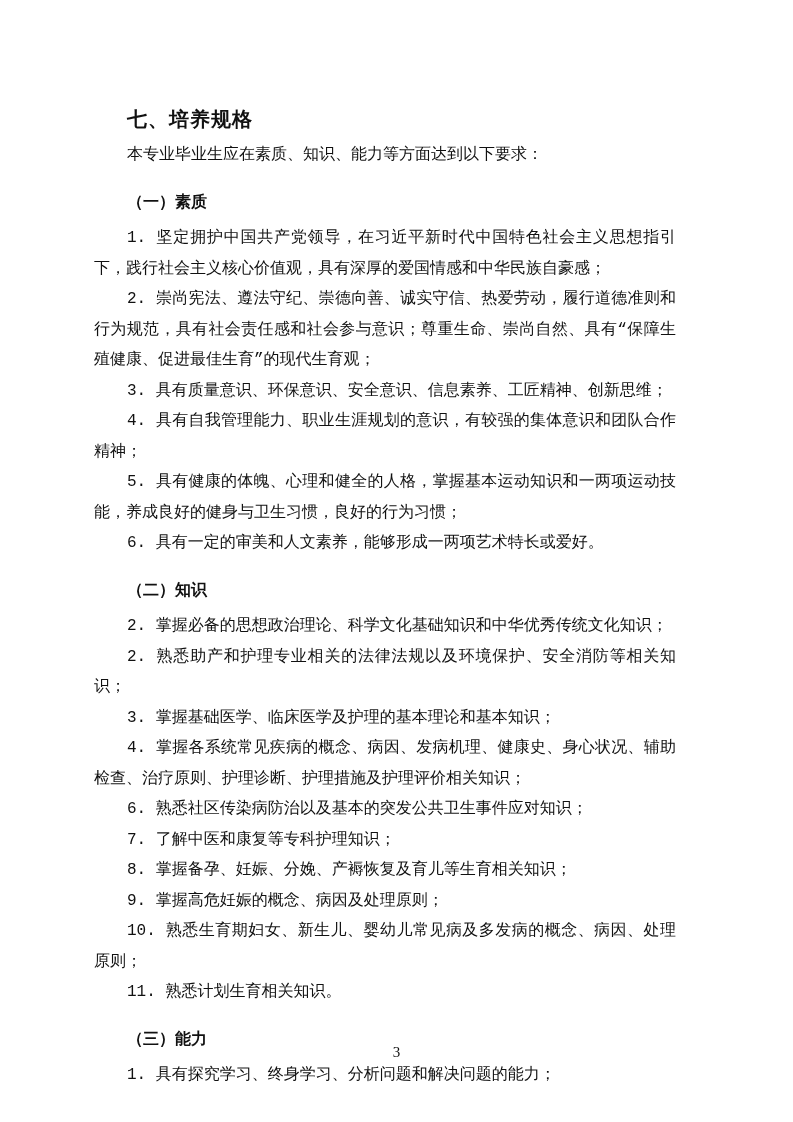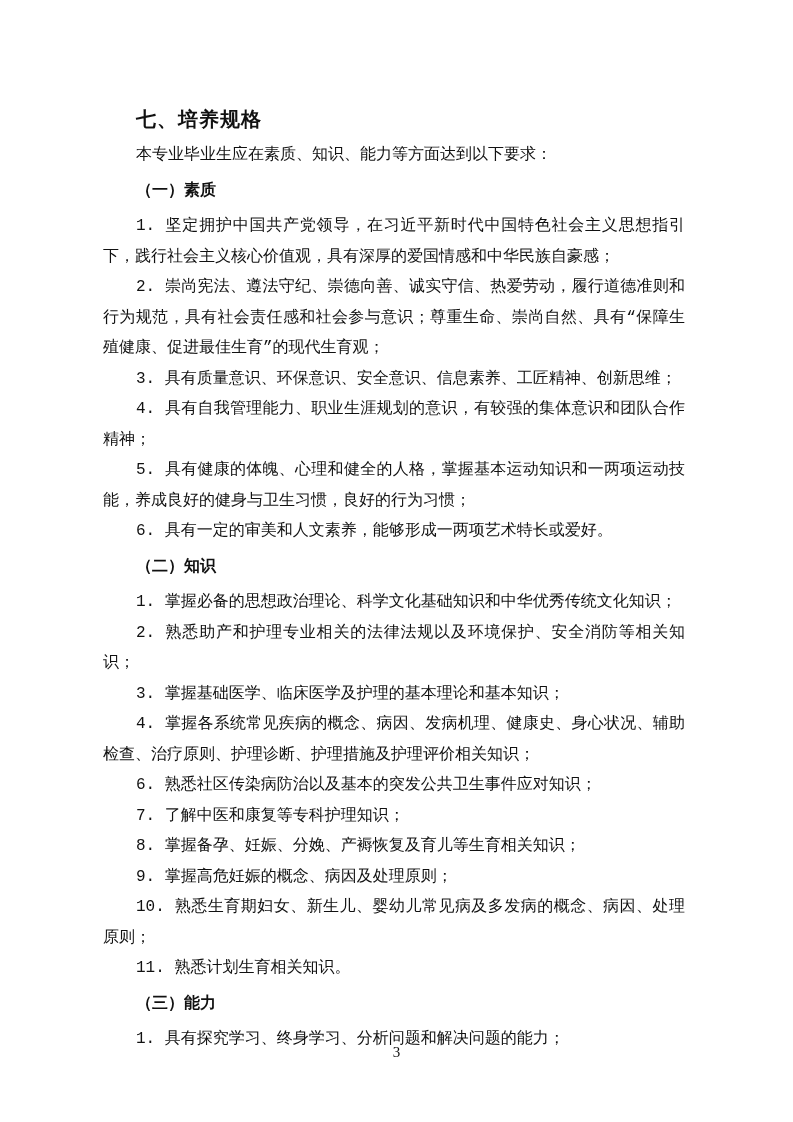--- a/index.html
+++ b/index.html
@@ -10,21 +10,21 @@
   .page {
     position: relative;
     width: 793px;
     height: 1122px;
     background: #ffffff;
     color: #111111;
     overflow: hidden;
   }
   .content {
     position: absolute;
-    left: 103px;
+    left: 94px;
     top: 104px;
     width: 582px;
   }
   .doc-heading {
     font-family: "Liberation Sans", "DejaVu Sans", sans-serif;
     font-size: 20px;
     font-weight: 700;
     line-height: 30px;
     margin: 0 0 6px 0;
     text-indent: 33px;
@@ -38,21 +38,21 @@
     text-indent: 33px;
     text-align: justify;
     text-align-last: left;
     word-break: break-all;
   }
   .sub-title {
     font-family: "Liberation Sans", "DejaVu Sans", sans-serif;
     font-size: 16px;
     font-weight: 700;
     line-height: 30.5px;
-    margin: 4px 0 6px 0;
+    margin: 16px 0 6px 0;
     text-indent: 33px;
   }
   .page-number {
     position: absolute;
     top: 1042px;
     left: 0;
     width: 100%;
     text-align: center;
     font-family: "Liberation Serif", "DejaVu Serif", serif;
     font-size: 15px;
@@ -73,21 +73,21 @@
 
     <p class="para">1. 坚定拥护中国共产党领导，在习近平新时代中国特色社会主义思想指引下，践行社会主义核心价值观，具有深厚的爱国情感和中华民族自豪感；</p>
     <p class="para">2. 崇尚宪法、遵法守纪、崇德向善、诚实守信、热爱劳动，履行道德准则和行为规范，具有社会责任感和社会参与意识；尊重生命、崇尚自然、具有“保障生殖健康、促进最佳生育”的现代生育观；</p>
     <p class="para">3. 具有质量意识、环保意识、安全意识、信息素养、工匠精神、创新思维；</p>
     <p class="para">4. 具有自我管理能力、职业生涯规划的意识，有较强的集体意识和团队合作精神；</p>
     <p class="para">5. 具有健康的体魄、心理和健全的人格，掌握基本运动知识和一两项运动技能，养成良好的健身与卫生习惯，良好的行为习惯；</p>
     <p class="para">6. 具有一定的审美和人文素养，能够形成一两项艺术特长或爱好。</p>
 
     <h2 class="sub-title">（二）知识</h2>
 
-    <p class="para">1. 掌握必备的思想政治理论、科学文化基础知识和中华优秀传统文化知识；</p>
+    <p class="para">2. 掌握必备的思想政治理论、科学文化基础知识和中华优秀传统文化知识；</p>
     <p class="para">2. 熟悉助产和护理专业相关的法律法规以及环境保护、安全消防等相关知识；</p>
     <p class="para">3. 掌握基础医学、临床医学及护理的基本理论和基本知识；</p>
     <p class="para">4. 掌握各系统常见疾病的概念、病因、发病机理、健康史、身心状况、辅助检查、治疗原则、护理诊断、护理措施及护理评价相关知识；</p>
     <p class="para">6. 熟悉社区传染病防治以及基本的突发公共卫生事件应对知识；</p>
     <p class="para">7. 了解中医和康复等专科护理知识；</p>
     <p class="para">8. 掌握备孕、妊娠、分娩、产褥恢复及育儿等生育相关知识；</p>
     <p class="para">9. 掌握高危妊娠的概念、病因及处理原则；</p>
     <p class="para">10. 熟悉生育期妇女、新生儿、婴幼儿常见病及多发病的概念、病因、处理原则；</p>
     <p class="para">11. 熟悉计划生育相关知识。</p>
 

